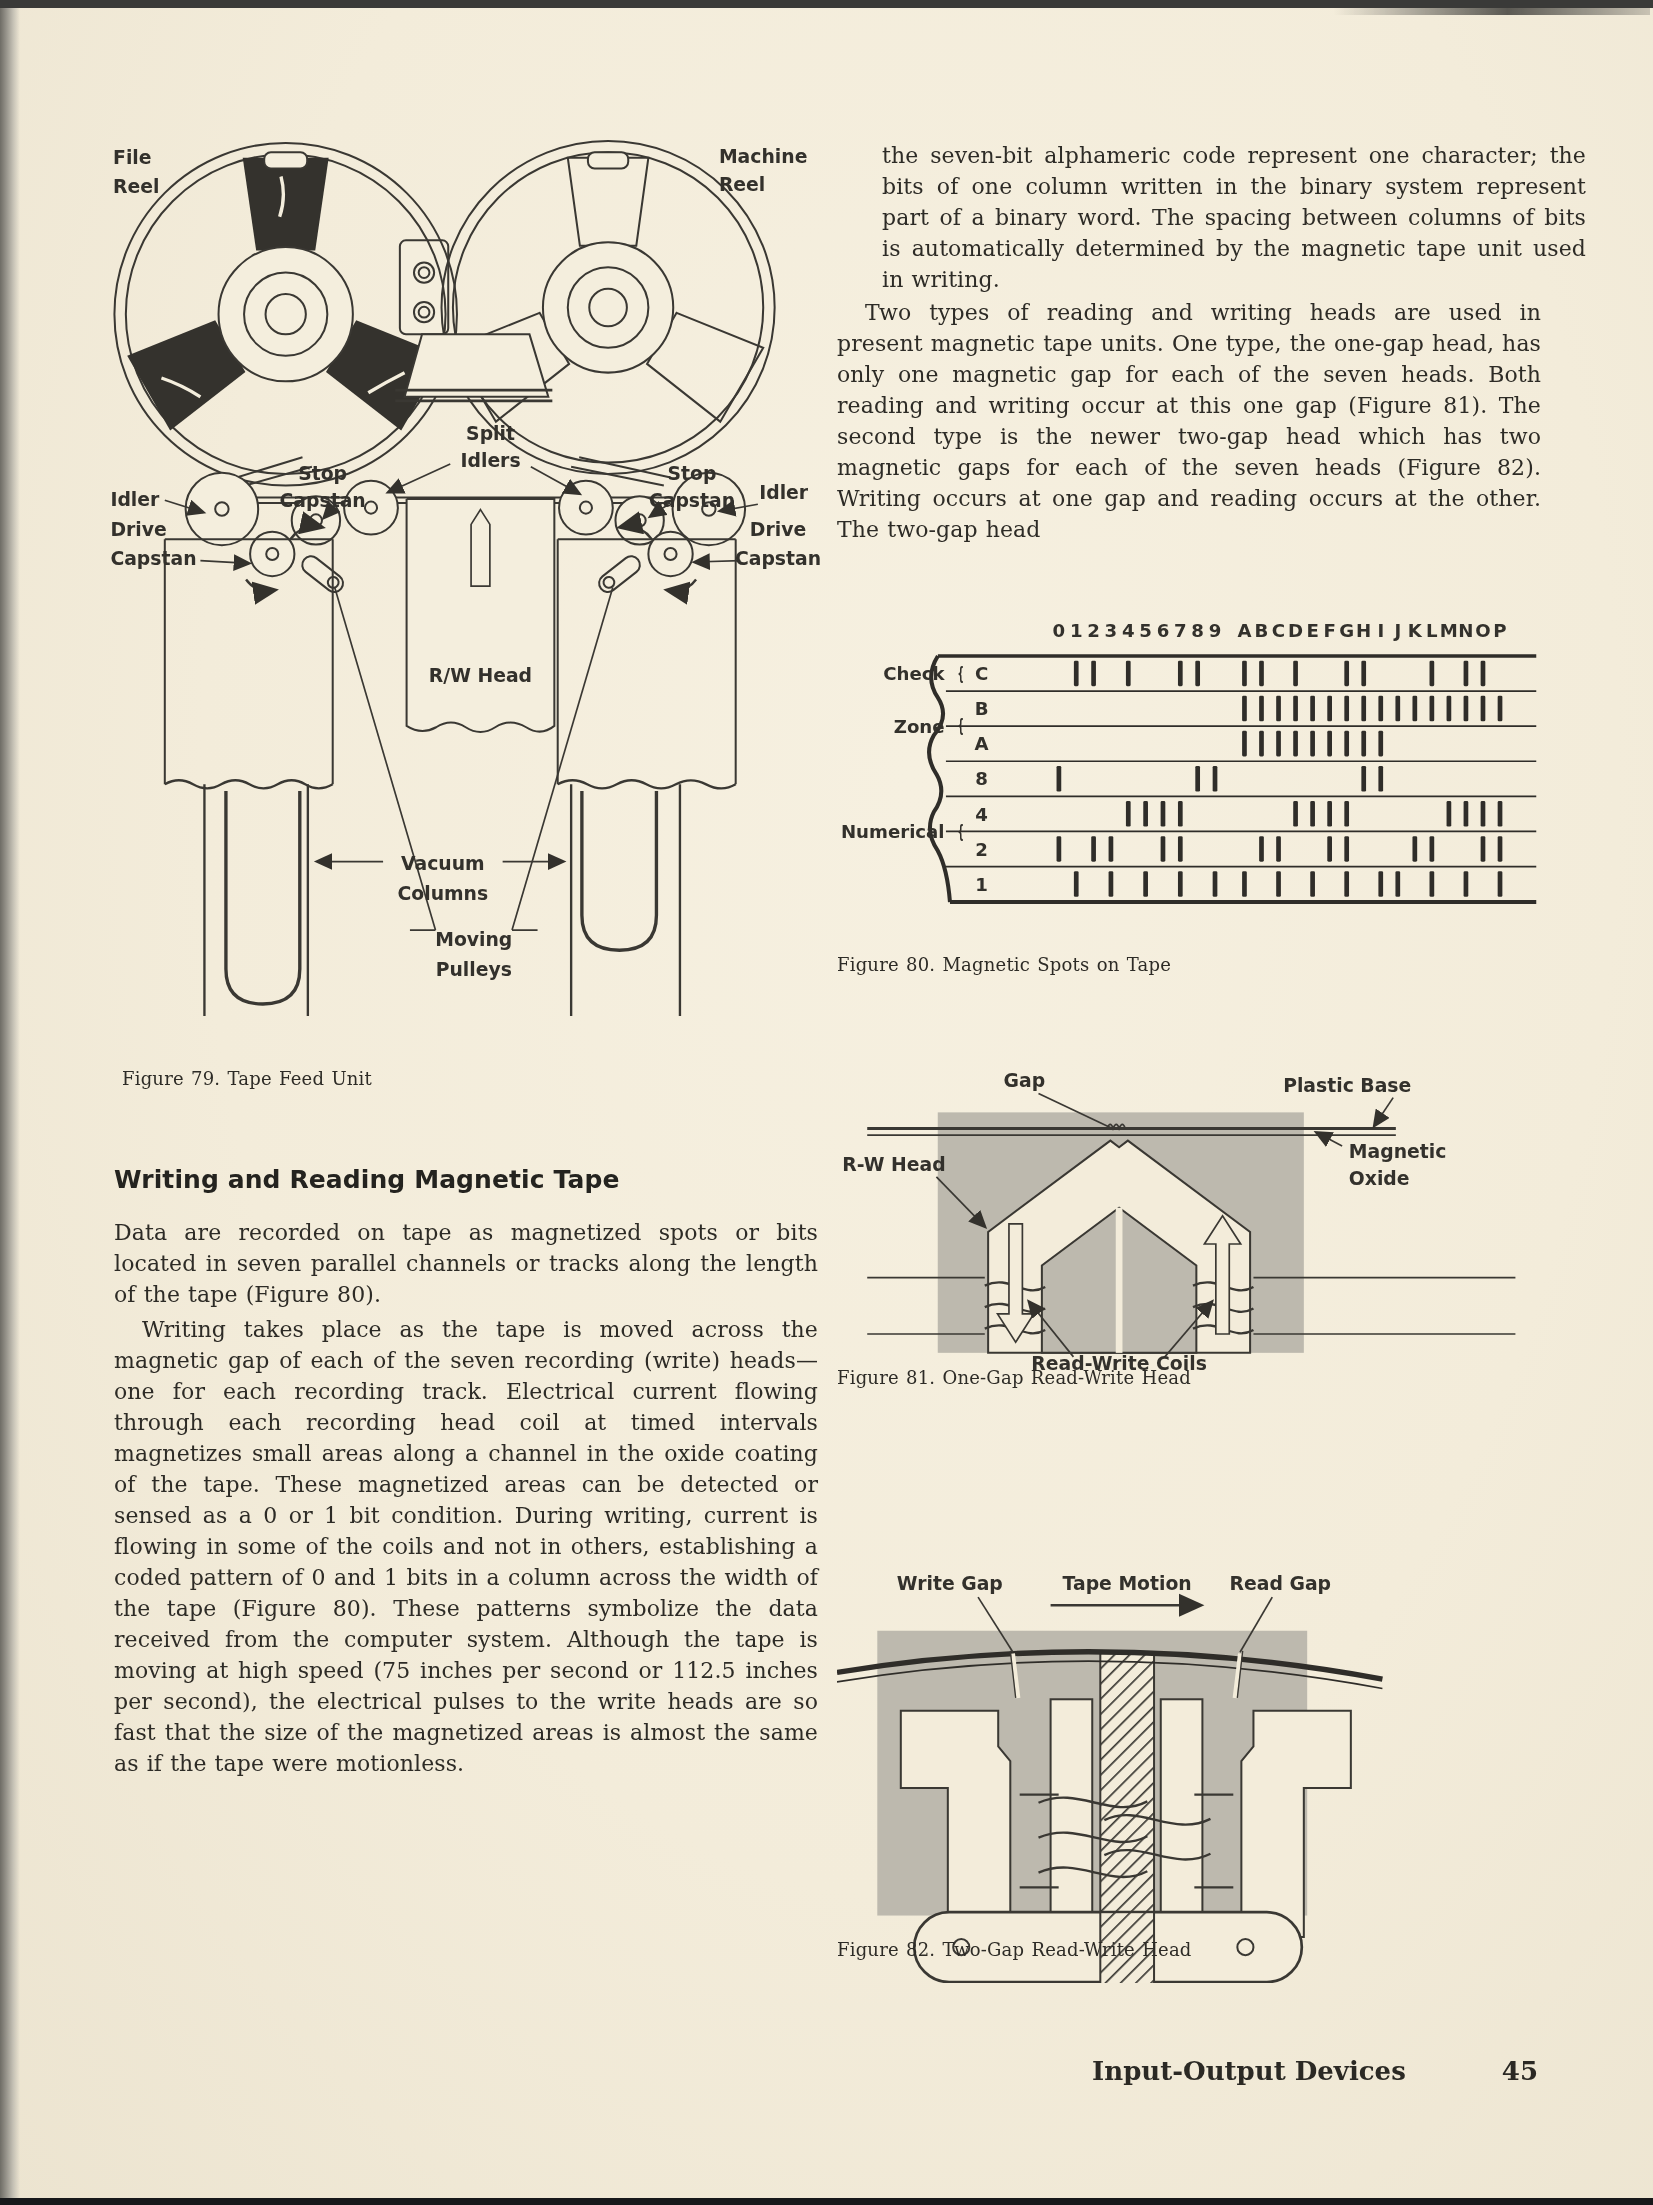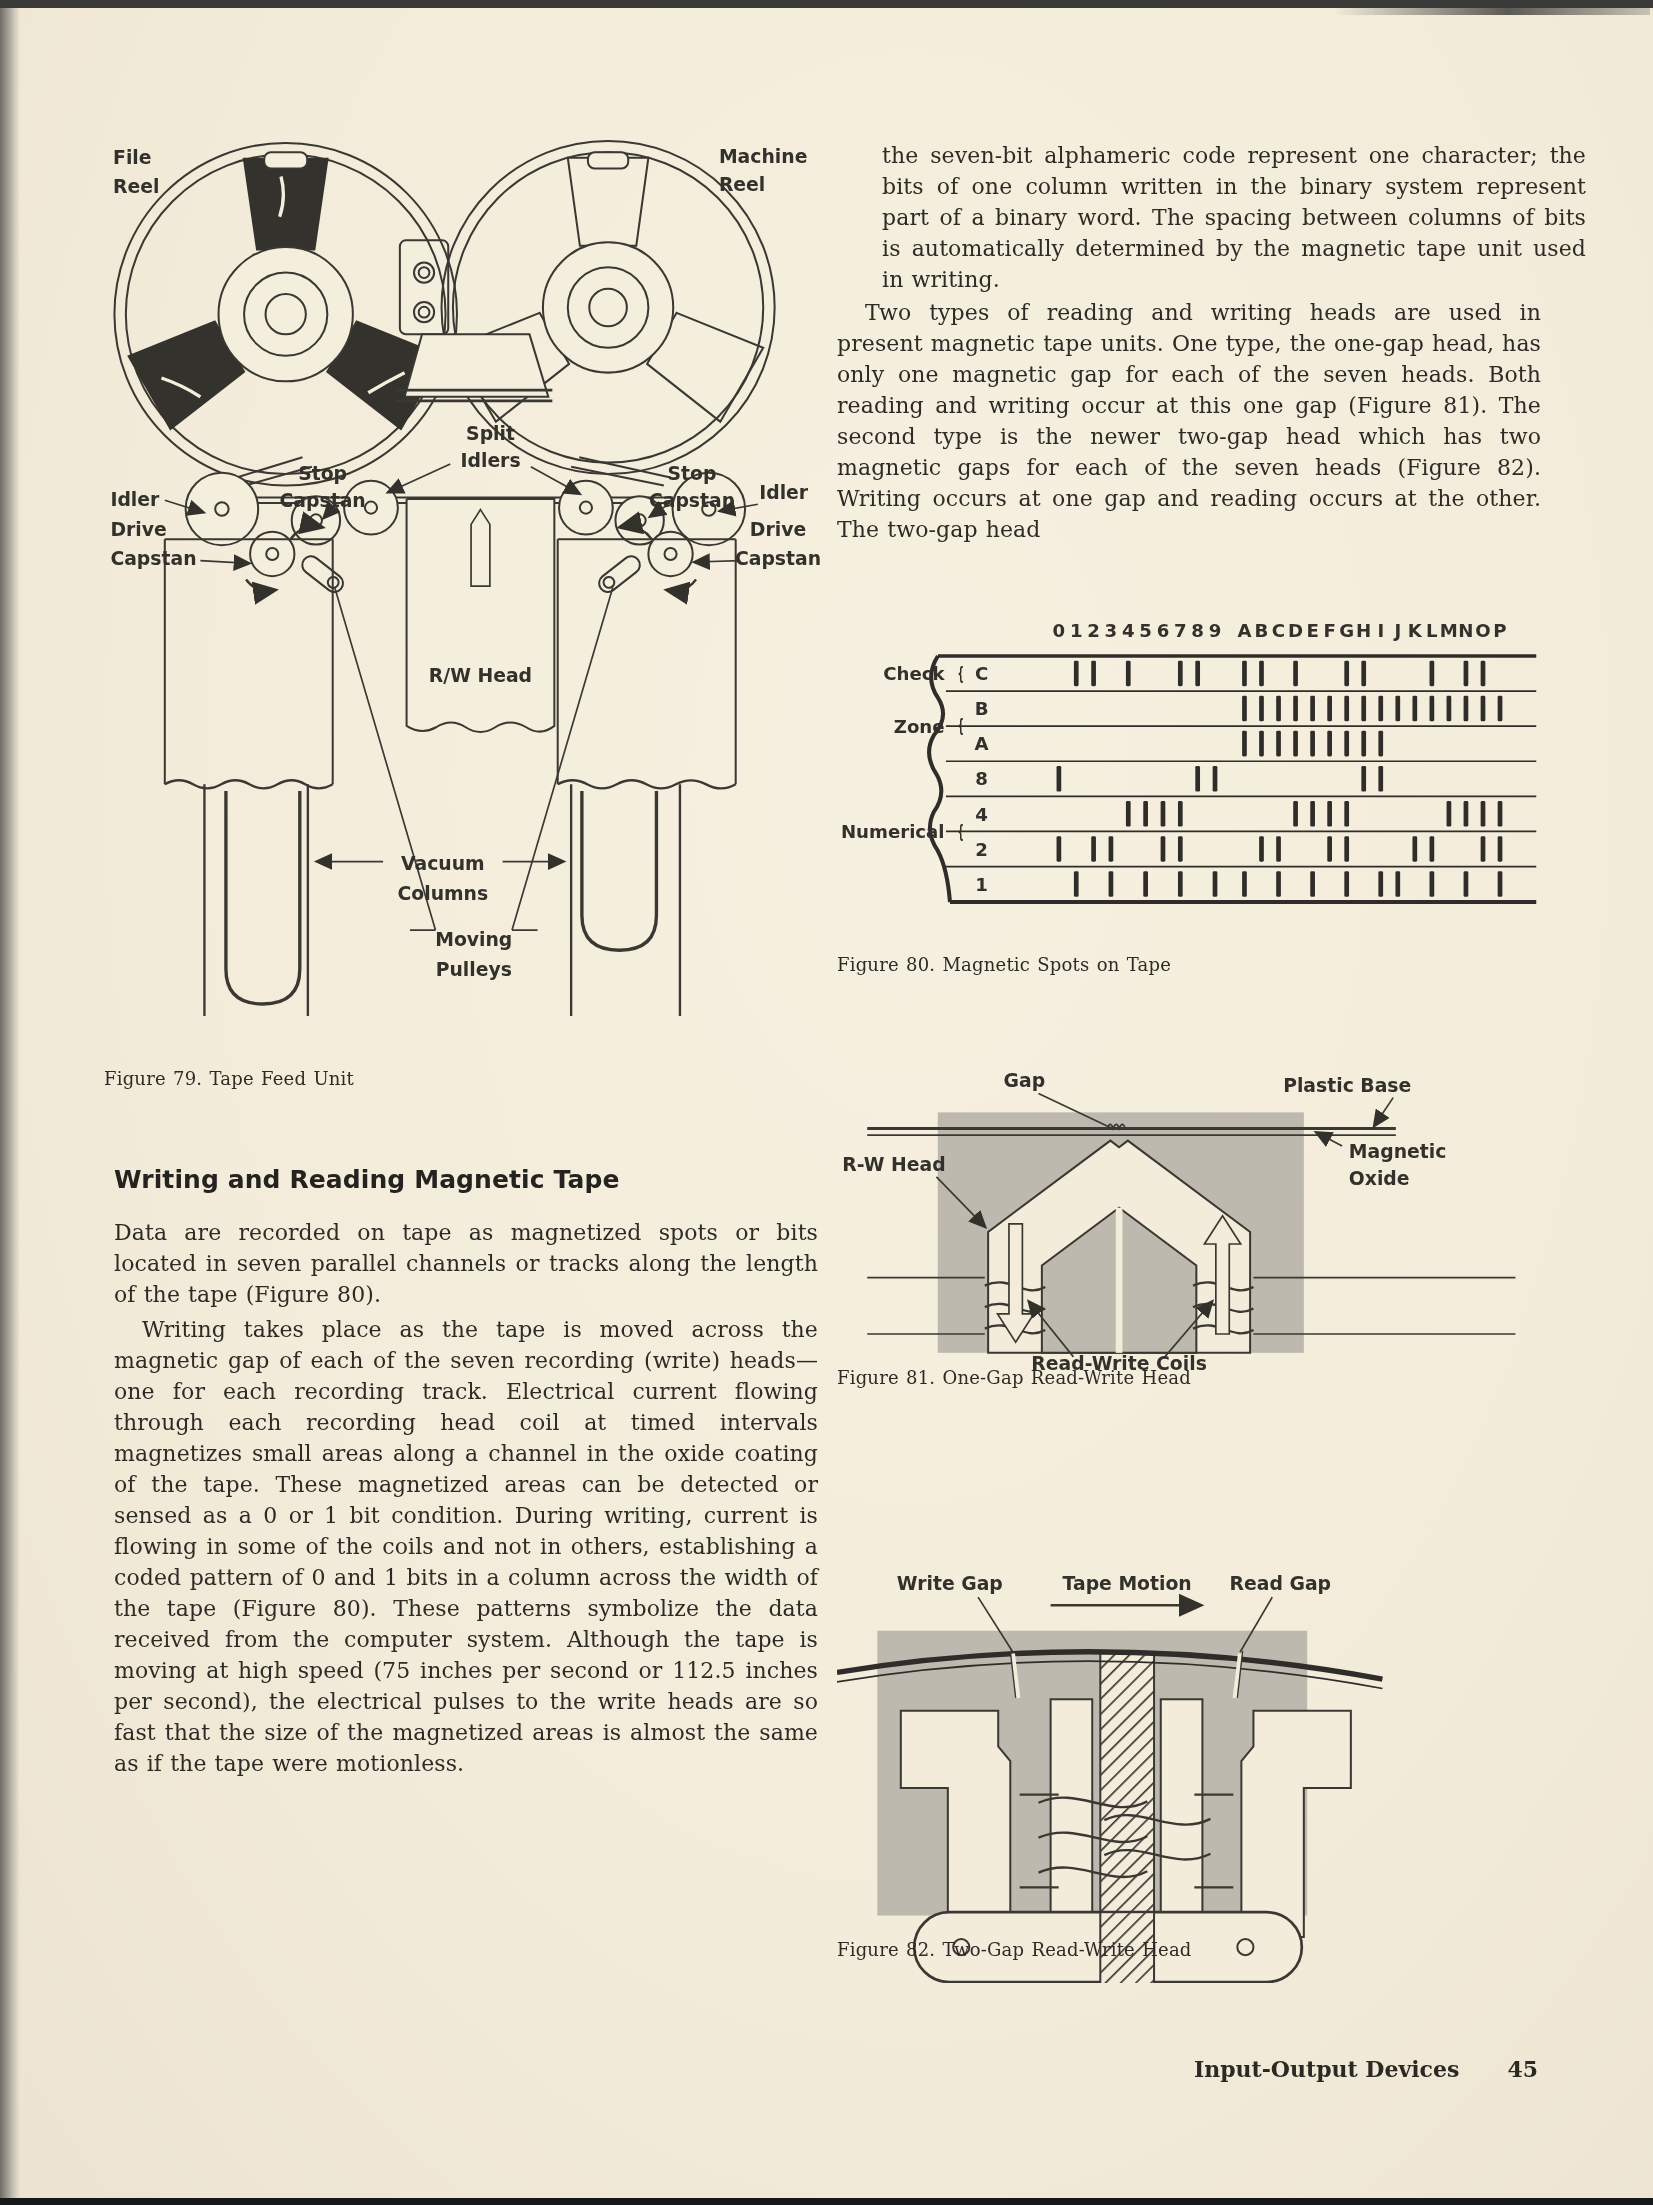--- a/index.html
+++ b/index.html
@@ -14,22 +14,22 @@
       background:linear-gradient(90deg,rgba(40,40,38,0) 0%,rgba(40,40,38,.75) 55%,rgba(40,40,38,.2) 100%);
       filter:blur(0.7px);}
   
   .col{position:absolute;width:704px;}
   .body-par{font-size:22px;line-height:31px;text-align:justify;margin:0;
             letter-spacing:0.1px;word-spacing:1px;}
   .indent{text-indent:28px;}
   .section-heading{font-family:"DejaVu Sans", sans-serif;font-weight:bold;
             font-size:25px;letter-spacing:0.1px;color:#24231f;}
   .footer{position:absolute;left:974px;top:2048px;width:564px;display:flex;
-          justify-content:flex-end;align-items:baseline;gap:48px;
-          font-size:22px;font-weight:bold;color:#2b2924;}
+          justify-content:flex-end;align-items:baseline;gap:96px;
+          font-size:26px;font-weight:bold;color:#2b2924;}
   svg{display:block;}
   svg text{fill:#2d2b26;}
   .figlabel{font-family:"DejaVu Sans", sans-serif;font-weight:bold;font-size:28px;fill:#33312c;}
   .figlabel-sm{font-family:"DejaVu Sans", sans-serif;font-weight:bold;font-size:27px;fill:#33312c;}
   .fig-caption{position:absolute;font-size:18px;letter-spacing:0.2px;word-spacing:1.3px;}
 </style>
 </head>
 <body>
 
 <div class="page">
@@ -163,21 +163,21 @@
       <text class="figlabel" x="1008" y="596" text-anchor="middle">Drive</text>
       <text class="figlabel" x="1008" y="638" text-anchor="middle">Capstan</text>
       <text class="figlabel" x="565" y="812" text-anchor="middle">R/W Head</text>
       <text class="figlabel" x="555" y="1205" text-anchor="middle">Moving</text>
       <text class="figlabel" x="555" y="1250" text-anchor="middle">Pulleys</text>
       <text class="figlabel" x="509" y="1092" text-anchor="middle">Vacuum</text>
       <text class="figlabel" x="509" y="1137" text-anchor="middle">Columns</text>
     </g>
   </svg>
 
-  <div class="fig-caption" style="left:104px;top:1060px;position:absolute">Figure 79. Tape Feed Unit</div>
+  <div class="fig-caption" style="left:122px;top:1060px;position:absolute">Figure 79. Tape Feed Unit</div>
   <div class="col" style="left:114px;top:1157px">
     <div class="section-heading">Writing and Reading Magnetic Tape</div>
   </div>
   <div class="col" style="left:114px;top:1209px">
     <p class="body-par">Data are recorded on tape as magnetized spots or bits located in seven parallel channels or tracks along the length of the tape (Figure 80).</p>
   </div>
   <div class="col" style="left:114px;top:1306px">
     <p class="body-par indent">Writing takes place as the tape is moved across the magnetic gap of each of the seven recording (write) heads—one for each recording track. Electrical current flowing through each recording head coil at timed intervals magnetizes small areas along a channel in the oxide coating of the tape. These magnetized areas can be detected or sensed as a 0 or 1 bit condition. During writing, current is flowing in some of the coils and not in others, establishing a coded pattern of 0 and 1 bits in a column across the width of the tape (Figure 80). These patterns symbolize the data received from the computer system. Although the tape is moving at high speed (75 inches per second or 112.5 inches per second), the electrical pulses to the write heads are so fast that the size of the magnetized areas is almost the same as if the tape were motionless.</p>
   </div>
 

